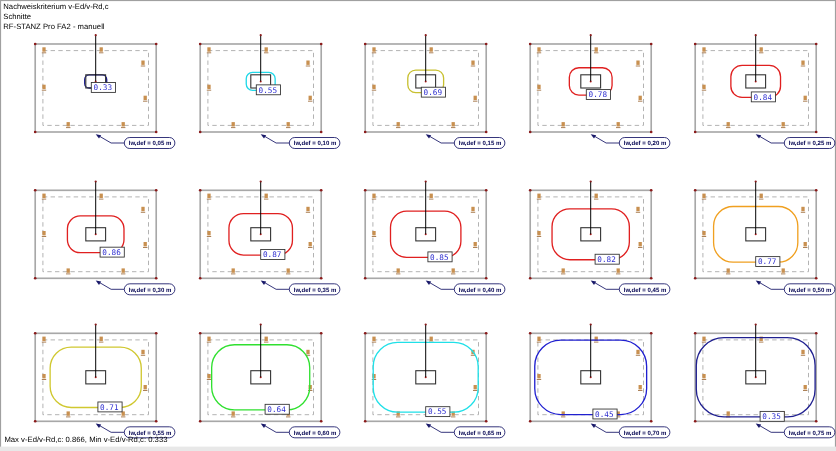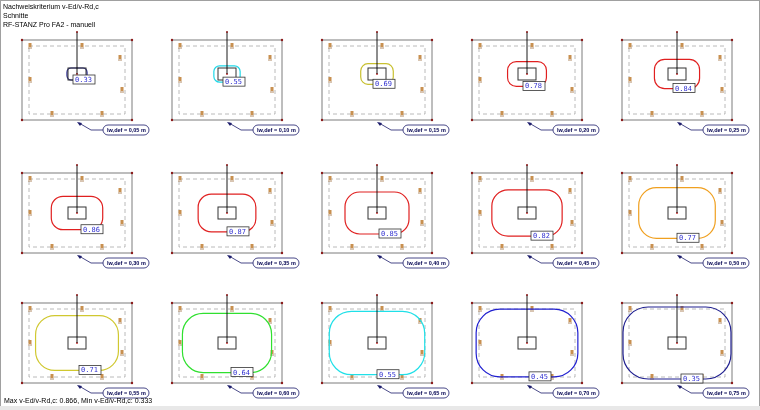--- a/index.html
+++ b/index.html
@@ -2,21 +2,21 @@
 <html><head>
 <meta charset="utf-8">
 <style>
   html, body { margin:0; padding:0; }
   body { width:760px; height:410px; background:#ffffff; position:relative; overflow:hidden;
          font-family:"Liberation Sans", sans-serif; }
   .frame { position:absolute; left:0; top:0; width:758px; height:408px; border:1px solid #a0a0a0; background:#fff; }
   .hdr { position:absolute; left:3px; top:2px; font-size:7px; line-height:9px; color:#000; }
   .footer { position:absolute; left:4px; top:397px; font-size:7px; color:#000; }
   .bottom-strip { position:absolute; left:0; top:406px; width:760px; height:4px; background:#e8e8e8; }
-  .panels { position:absolute; left:0; top:0; width:672px; height:410px; }
+  .panels { position:absolute; left:10px; top:0; width:672px; height:410px; }
   svg.p { position:absolute; overflow:visible; }
   .lbl { font-family:"DejaVu Sans Mono", monospace; font-size:7px; fill:#3030d0; }
   .tag { font-family:"Liberation Sans", sans-serif; font-size:5.5px; font-weight:bold; fill:#000050; }
 </style>
 </head>
 <body>
 
 <div class="frame"></div>
 <div class="hdr">
   <div>Nachweiskriterium v-Ed/v-Rd,c</div>

